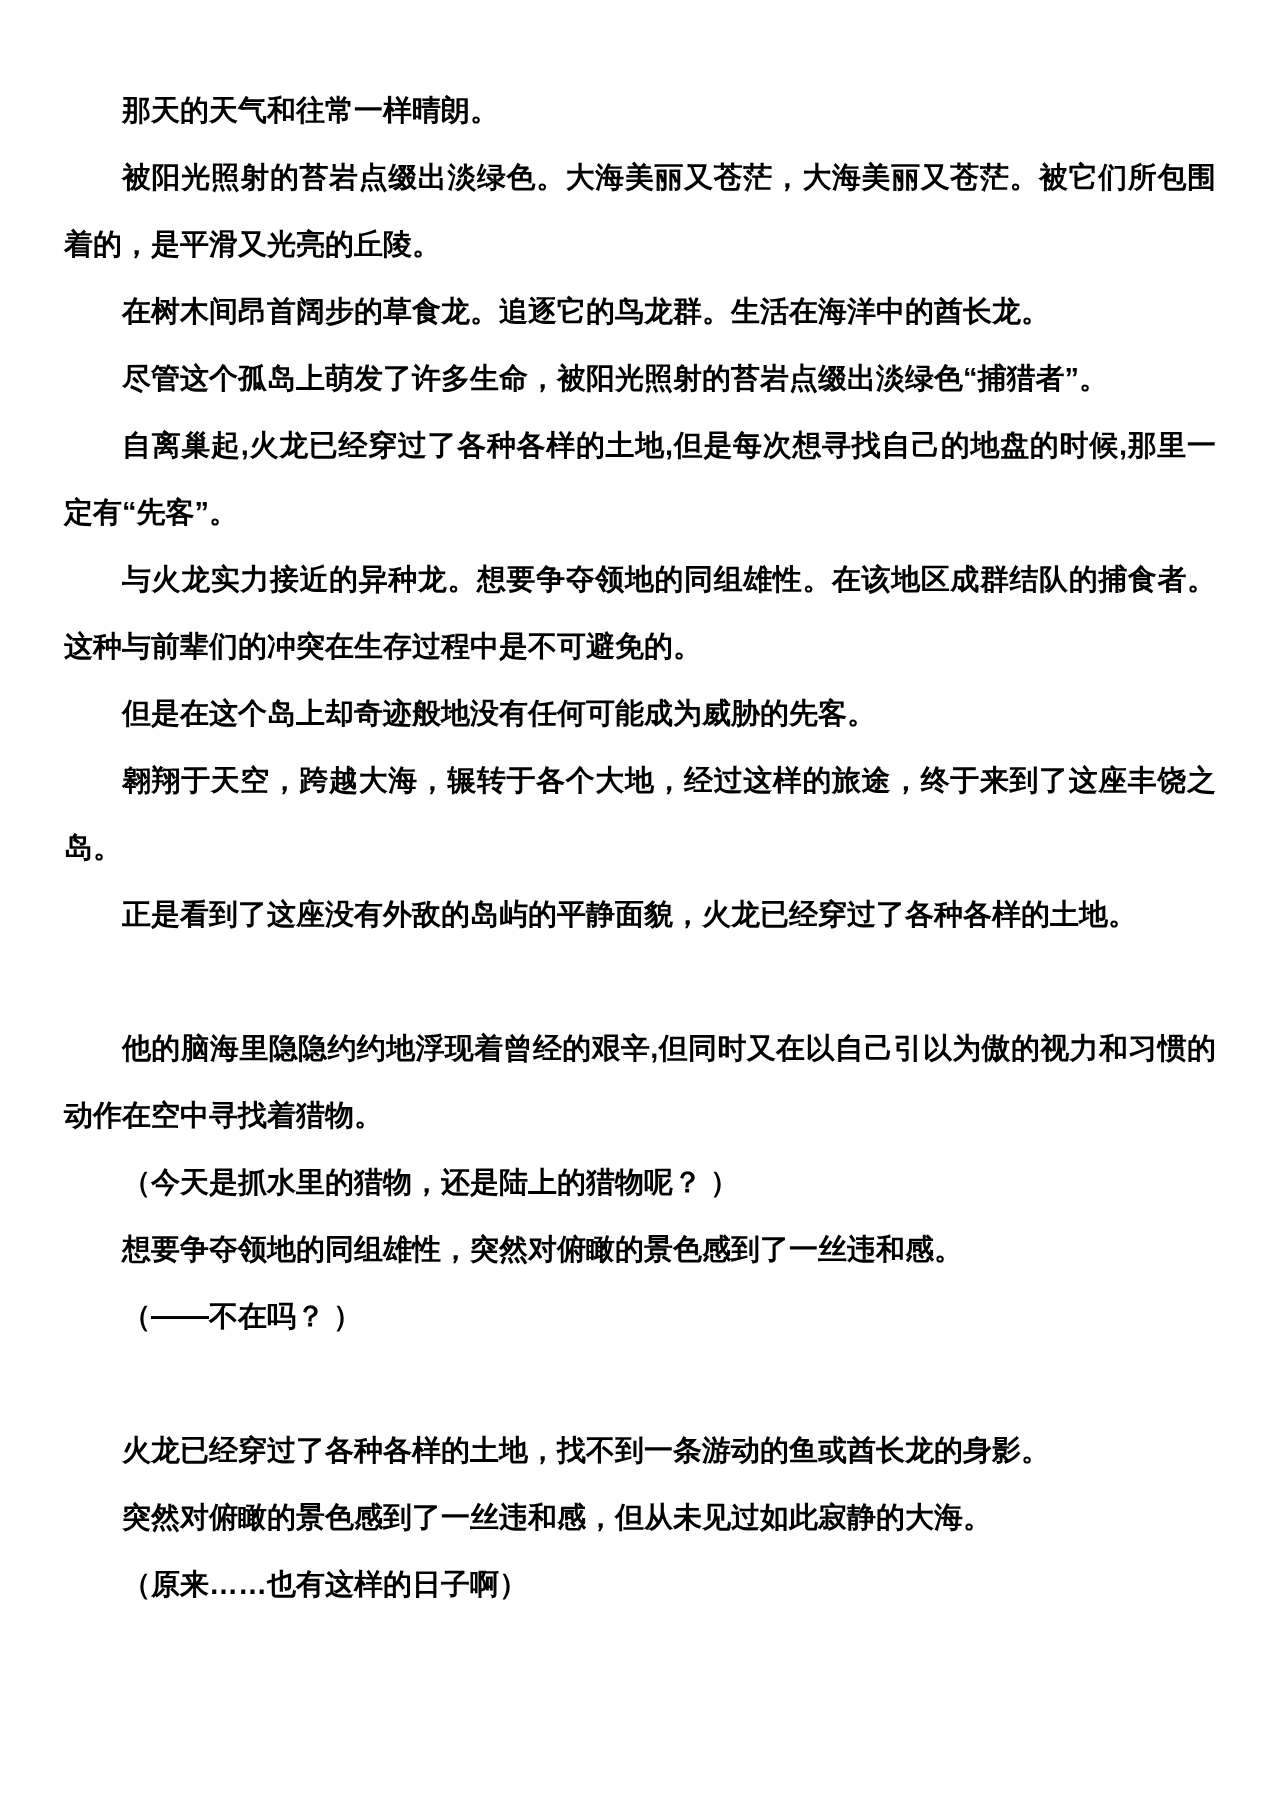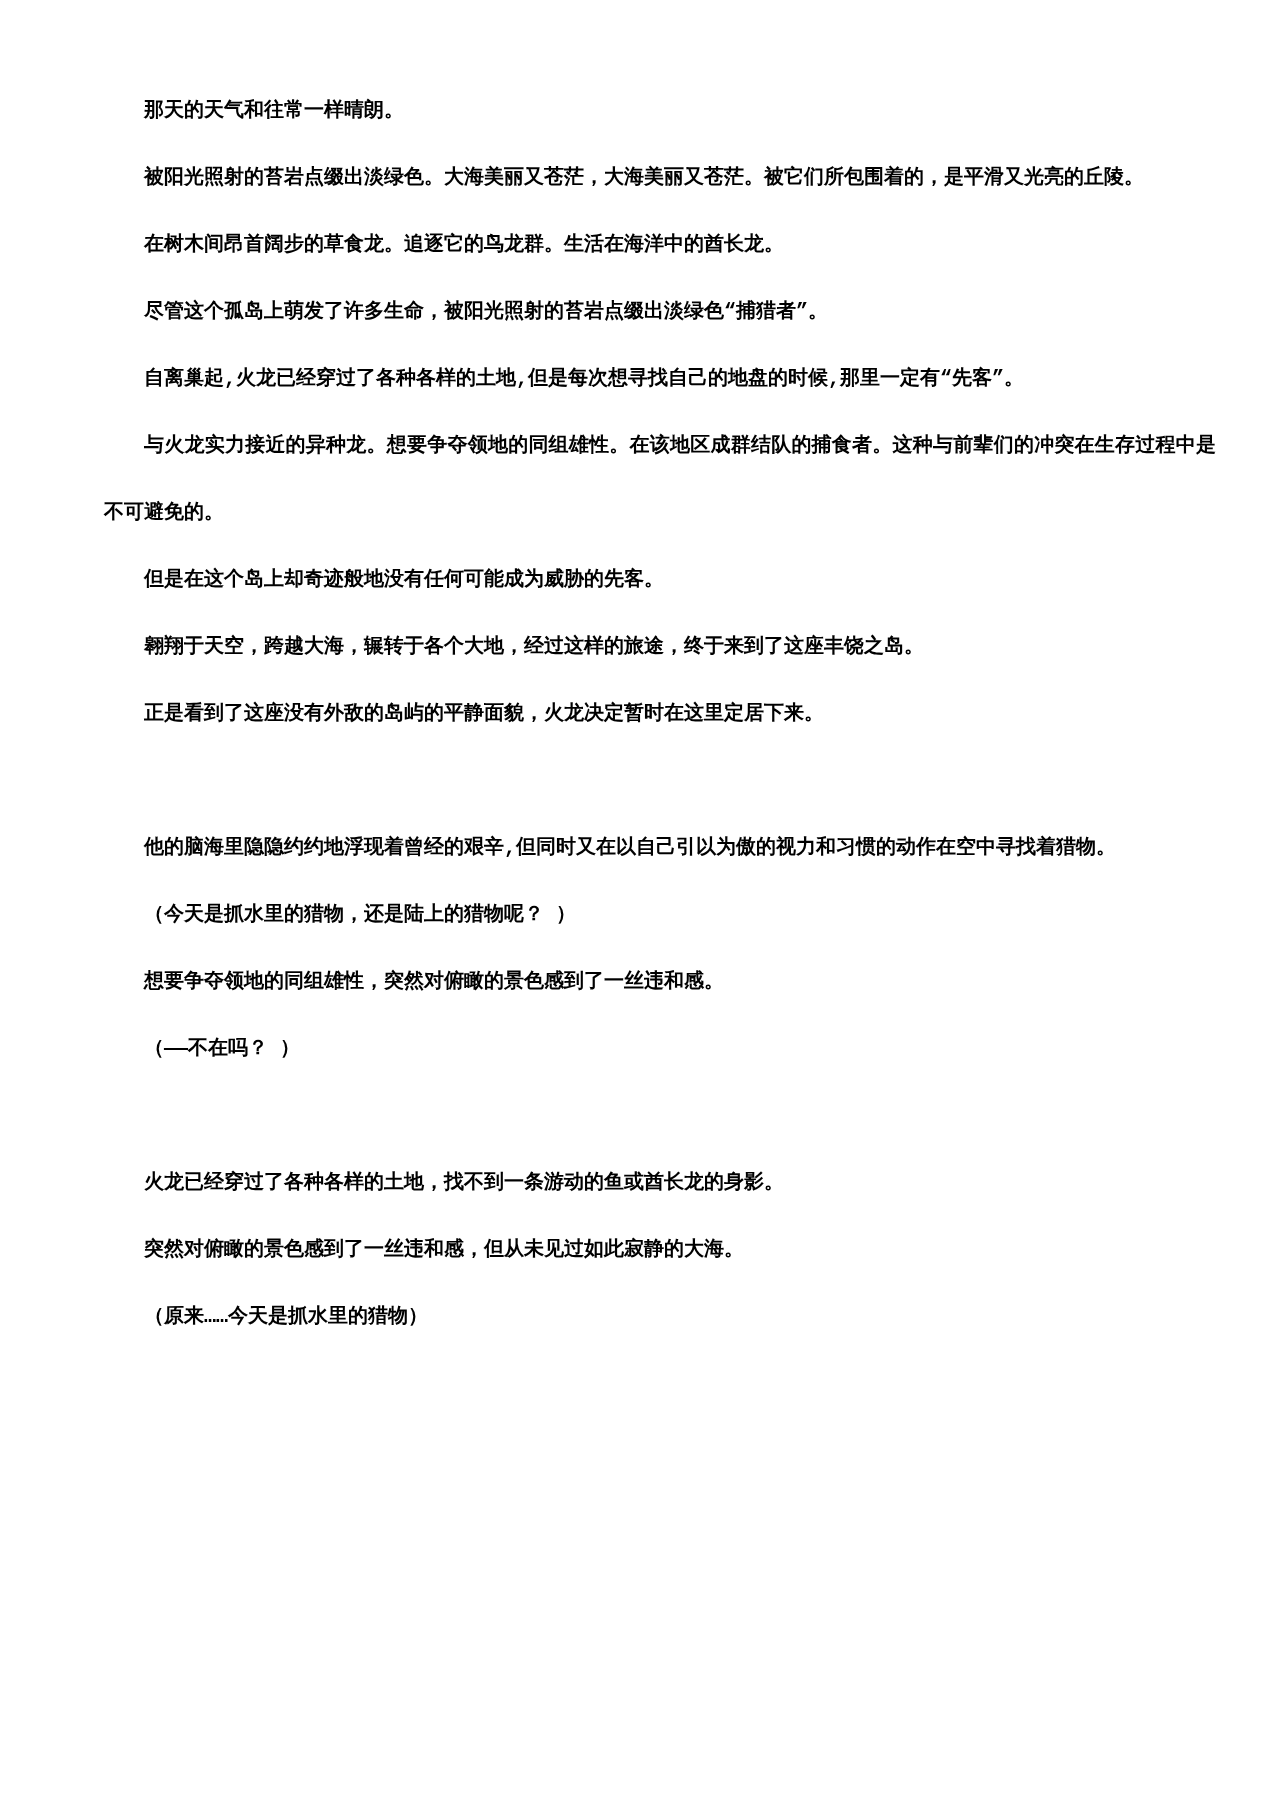--- a/index.html
+++ b/index.html
@@ -13,27 +13,26 @@
     overflow: hidden;
   }
   .page {
     box-sizing: border-box;
     width: 1280px;
     height: 1810px;
     padding: 77px 64px 0 64px;
     background: #ffffff;
   }
   .text-body {
-    font-family: Liberation Mono, monospace;
+    font-family: Liberation Sans, sans-serif;
     font-weight: 700;
-    font-size: 20px;
+    font-size: 29px;
     line-height: 67px;
     color: #000000;
     text-align: justify;
-    margin-left: 40px;
   }
   .para {
     margin: 0;
     padding: 0;
     text-indent: 2em;
   }
   .spacer {
     height: 67px;
   }
 </style>
@@ -43,24 +42,24 @@
 <main class="page">
   <div class="text-body" id="paragraphs" style="color: rgb(0, 0, 0);">
       <p class="para">那天的天气和往常一样晴朗。</p>
       <p class="para">被阳光照射的苔岩点缀出淡绿色。大海美丽又苍茫，大海美丽又苍茫。被它们所包围着的，是平滑又光亮的丘陵。</p>
       <p class="para">在树木间昂首阔步的草食龙。追逐它的鸟龙群。生活在海洋中的酋长龙。</p>
       <p class="para">尽管这个孤岛上萌发了许多生命，被阳光照射的苔岩点缀出淡绿色“捕猎者”。</p>
       <p class="para">自离巢起,火龙已经穿过了各种各样的土地,但是每次想寻找自己的地盘的时候,那里一定有“先客”。</p>
       <p class="para">与火龙实力接近的异种龙。想要争夺领地的同组雄性。在该地区成群结队的捕食者。这种与前辈们的冲突在生存过程中是不可避免的。</p>
       <p class="para">但是在这个岛上却奇迹般地没有任何可能成为威胁的先客。</p>
       <p class="para">翱翔于天空，跨越大海，辗转于各个大地，经过这样的旅途，终于来到了这座丰饶之岛。</p>
-      <p class="para">正是看到了这座没有外敌的岛屿的平静面貌，火龙决定暂时在这里定居下来。</p>
+      <p class="para">正是看到了这座没有外敌的岛屿的平静面貌，火龙已经穿过了各种各样的土地。</p>
       <div class="spacer"></div>
       <p class="para">他的脑海里隐隐约约地浮现着曾经的艰辛,但同时又在以自己引以为傲的视力和习惯的动作在空中寻找着猎物。</p>
       <p class="para">（今天是抓水里的猎物，还是陆上的猎物呢？ ）</p>
       <p class="para">想要争夺领地的同组雄性，突然对俯瞰的景色感到了一丝违和感。</p>
       <p class="para">（——不在吗？ ）</p>
       <div class="spacer"></div>
       <p class="para">火龙已经穿过了各种各样的土地，找不到一条游动的鱼或酋长龙的身影。</p>
       <p class="para">突然对俯瞰的景色感到了一丝违和感，但从未见过如此寂静的大海。</p>
-      <p class="para">（原来……今天是抓水里的猎物）</p>
+      <p class="para">（原来……也有这样的日子啊）</p>
     </div>
 </main>
 
 </body></html>

